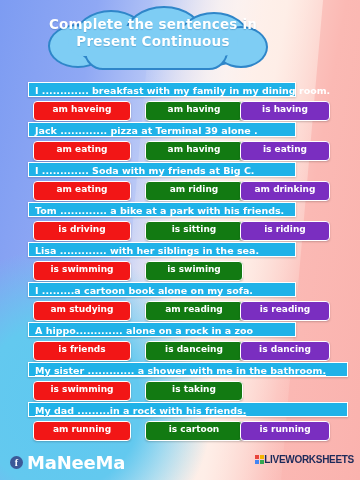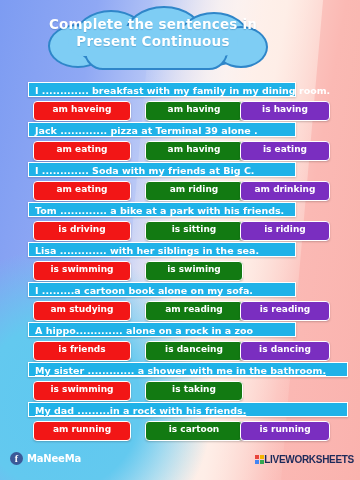--- a/index.html
+++ b/index.html
@@ -58,21 +58,21 @@
   .opt.c{left:240px;width:90px;background:#7a2ec0;text-align:center;}
 
   
   #footer{position:absolute;left:0;top:452px;width:360px;height:28px;}
   #brand{position:absolute;left:10px;top:0px;display:flex;align-items:center;gap:4px;}
   #fb{
     width:13px;height:13px;border-radius:50%;background:#3b5998;color:#fff;
     font-size:10px;font-weight:bold;line-height:13px;text-align:center;
     font-family:"Liberation Serif",serif;
   }
-  #brandtext{color:#ffffff;font-size:10px;font-weight:bold;letter-spacing:-.2px;}
+  #brandtext{color:#ffffff;font-size:18px;font-weight:bold;letter-spacing:-.2px;}
   #lw{position:absolute;right:6px;top:2px;display:flex;align-items:center;gap:0;}
   #lwmark{width:9px;height:9px;display:grid;grid-template-columns:1fr 1fr;grid-template-rows:1fr 1fr;gap:1px;}
   #lwmark i{display:block;}
   #lwtext{color:#1c2a5a;font-size:10px;font-weight:bold;letter-spacing:-.3px;
     font-family:"Liberation Sans",sans-serif;}
 </style>
 </head>
 <body>
 
 <div id="sheet">

